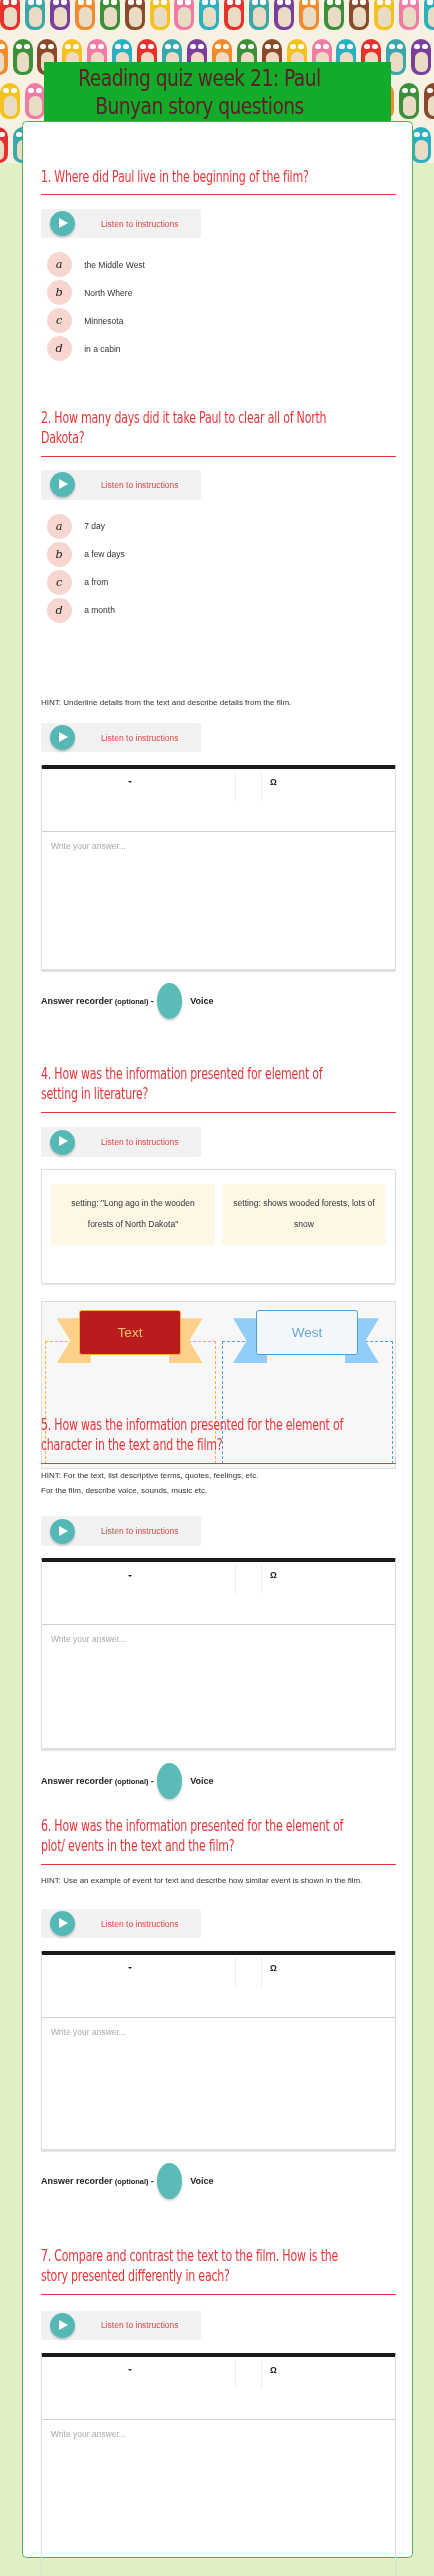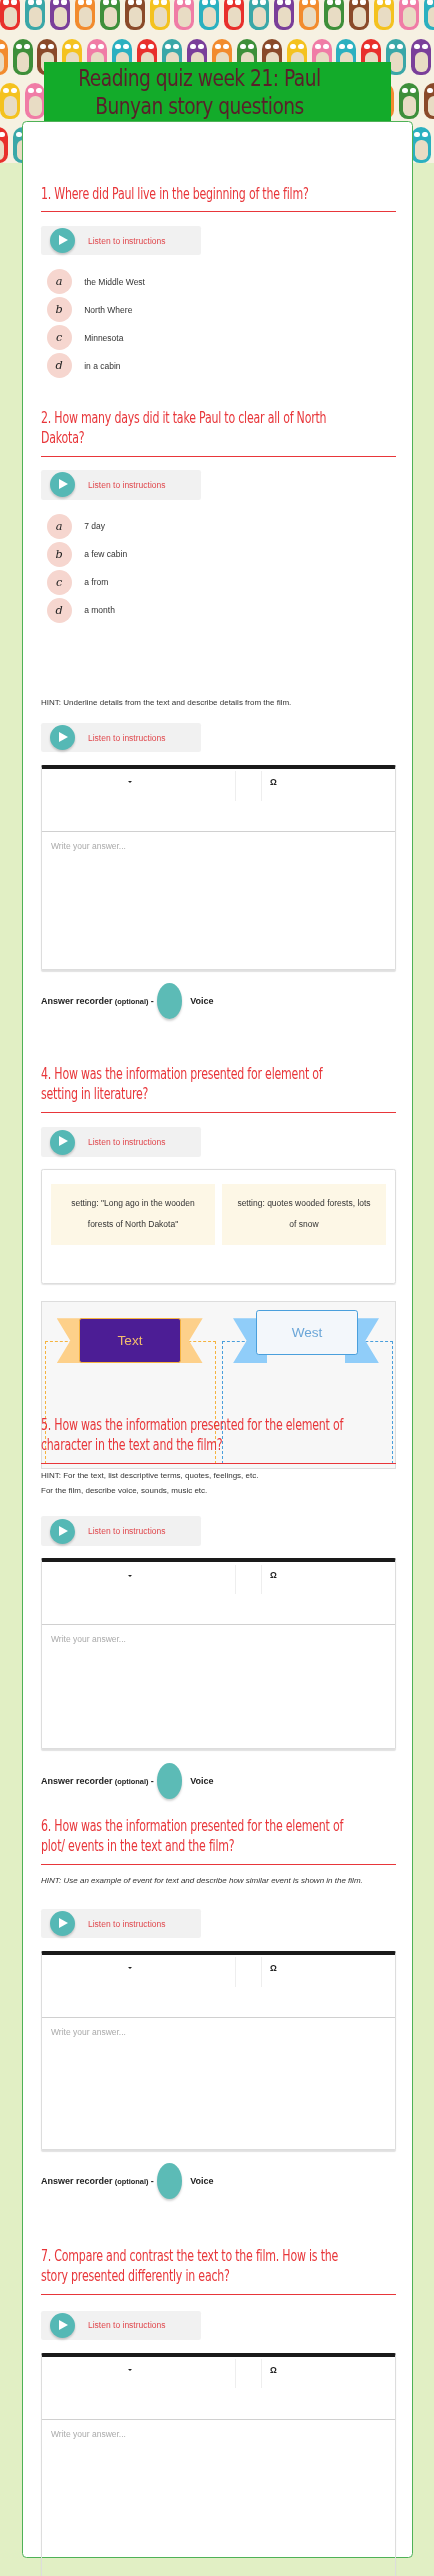--- a/index.html
+++ b/index.html
@@ -77,21 +77,21 @@
   .play {
     width: 25px; height: 25px; border-radius: 50%;
     background: #55b8b5; margin-left: 9px;
     box-shadow: 0 1.7px 2.3px rgba(0,0,0,0.2);
     position: relative;
   }
   .play::after {
     content: ""; position: absolute; left: 9px; top: 6.8px;
     border-left: 9px solid #fff; border-top: 5.7px solid transparent; border-bottom: 5.7px solid transparent;
   }
-  .listen-label { color: #e0474c; font-size: 8.5px; margin-left: 13px; }
+  .listen-label { color: #e0474c; font-size: 8.5px; margin-left: 26px; }
   .options { margin-top: 12.5px; }
   .option { display: flex; align-items: center; height: 28px; margin-left: 5.7px; }
   .opt-letter {
     width: 25px; height: 25px; border-radius: 50%; background: #f6d6cf;
     display: flex; align-items: center; justify-content: center;
     font-family: "DejaVu Serif", serif; font-style: italic; font-size: 11.3px; color: #222;
   }
   .opt-text { font-size: 8.5px; margin-left: 12.5px; color: #333; }
   .editor {
     margin-top: 12.5px; width: 355px;
@@ -208,21 +208,21 @@
     <div class="owl" style="left: 386px; top: 127px; background: rgb(240, 124, 166);"></div>
     <div class="owl" style="left: 411px; top: 127px; background: rgb(43, 176, 192);"></div>
   </div>
 
 <div class="title-box">
   <h1>Reading quiz week 21: Paul Bunyan story questions</h1>
 </div>
 
 <div class="card">
 
-  <section class="q" style="top:62px;text-align:center;">
+  <section class="q" style="top:45px;text-align:center;">
     <div class="q-title">
       <span>1. Where did Paul live in the beginning of the film?</span>
     </div>
     <div class="listen">
       <div class="play"></div>
       <span class="listen-label">Listen to instructions</span>
     </div>
     <div class="options">
       <div class="option">
           <span class="opt-letter">a</span>
@@ -252,21 +252,21 @@
       <div class="play"></div>
       <span class="listen-label">Listen to instructions</span>
     </div>
     <div class="options">
       <div class="option">
           <span class="opt-letter">a</span>
           <span class="opt-text">7 day</span>
         </div>
       <div class="option">
           <span class="opt-letter">b</span>
-          <span class="opt-text">a few cabin</span>
+          <span class="opt-text">a few days</span>
         </div>
       <div class="option">
           <span class="opt-letter">c</span>
           <span class="opt-text">a from</span>
         </div>
       <div class="option">
           <span class="opt-letter">d</span>
           <span class="opt-text">a month</span>
         </div>
     </div>
@@ -300,30 +300,30 @@
     <div class="q-title">
       <span>4. How was the information presented for element of</span><br>
       <span>setting in literature?</span>
     </div>
     <div class="listen" style="margin-top:14.7px;">
       <div class="play"></div>
       <span class="listen-label">Listen to instructions</span>
     </div>
     <div class="setting-box">
       <div class="setting-card" style="left:9px;">setting: "Long ago in the wooden forests of North Dakota"</div>
-      <div class="setting-card" style="left:180px;">setting: quotes wooded forests, lots of snow</div>
+      <div class="setting-card" style="left:180px;">setting: shows wooded forests, lots of snow</div>
     </div>
     <div class="compare">
       <div class="cmp-col" style="left:3.4px; border-color:#f5b33f;"></div>
       <div class="cmp-col" style="left:180px; border-color:#4a9fdc;"></div>
       <div style="position:absolute;left:14.7px;top:16px;width:146px;height:45px;">
         <div style="position:absolute;left:0;top:0;width:34px;height:45px;background:#fdd08a;clip-path:polygon(0 0,100% 0,100% 100%,0 100%,40% 50%);"></div>
         <div style="position:absolute;right:0;top:0;width:34px;height:45px;background:#fdd08a;clip-path:polygon(0 0,100% 0,60% 50%,100% 100%,0 100%);"></div>
       </div>
-      <div class="ribbon" style="left:37px;color:#f3bd6c;border-color:#f5b33f;background:#4c1d95;margin-top:8px;">Text</div>
+      <div class="ribbon" style="left:37px;color:#f3bd6c;border-color:#f5b33f;background:#b91c1c;">Text</div>
       <div style="position:absolute;left:191px;top:16px;width:146px;height:45px;">
         <div style="position:absolute;left:0;top:0;width:34px;height:45px;background:#90cdf9;clip-path:polygon(0 0,100% 0,100% 100%,0 100%,40% 50%);"></div>
         <div style="position:absolute;right:0;top:0;width:34px;height:45px;background:#90cdf9;clip-path:polygon(0 0,100% 0,60% 50%,100% 100%,0 100%);"></div>
       </div>
       <div class="ribbon" style="left:214px;color:#6ba6d8;border-color:#4a9fdc;background:#f3f7fb;">West</div>
     </div>
   </section>
 
   <section class="q" style="top:1293px;">
     <div class="q-title">
@@ -352,21 +352,21 @@
       <span class="rec-btn"></span>
       <span class="rec-voice">Voice</span>
     </div>
   </section>
 
   <section class="q" style="top:1694px;">
     <div class="q-title">
       <span>6. How was the information presented for the element of</span><br>
       <span>plot/ events  in the text and the film?</span>
     </div>
-    <p class="hint" style="line-height:21.5px;font-style:italic;">HINT: Use an example of event for text and describe how similar event is shown in the film.</p>
+    <p class="hint" style="line-height:21.5px;">HINT: Use an example of event for text and describe how similar event is shown in the film.</p>
     <div class="listen" style="margin-top:17px;">
       <div class="play"></div>
       <span class="listen-label">Listen to instructions</span>
     </div>
     <div class="editor">
       <div class="toolbar">
         <span class="tb-dropdown"></span>
         <span class="tb-sep" style="left:193px;"></span>
         <span class="tb-sep" style="left:219px;"></span>
         <span class="tb-omega">Ω</span>

